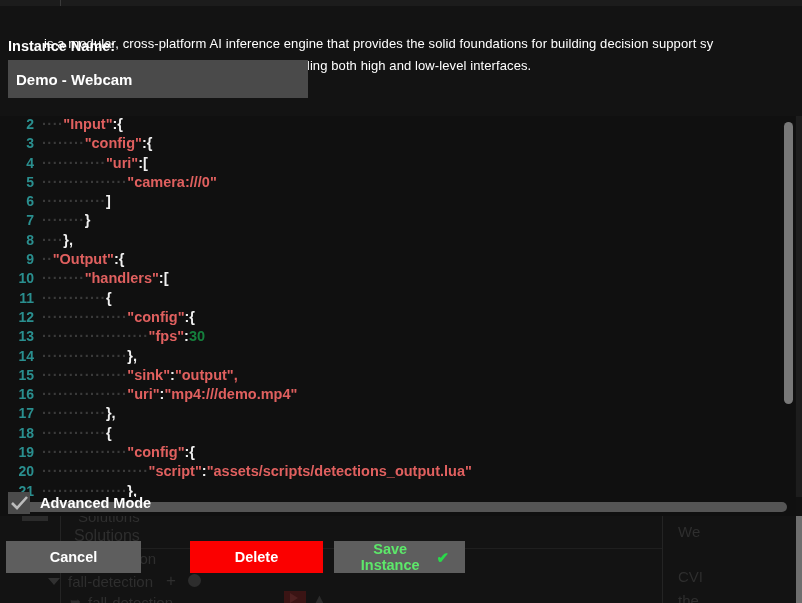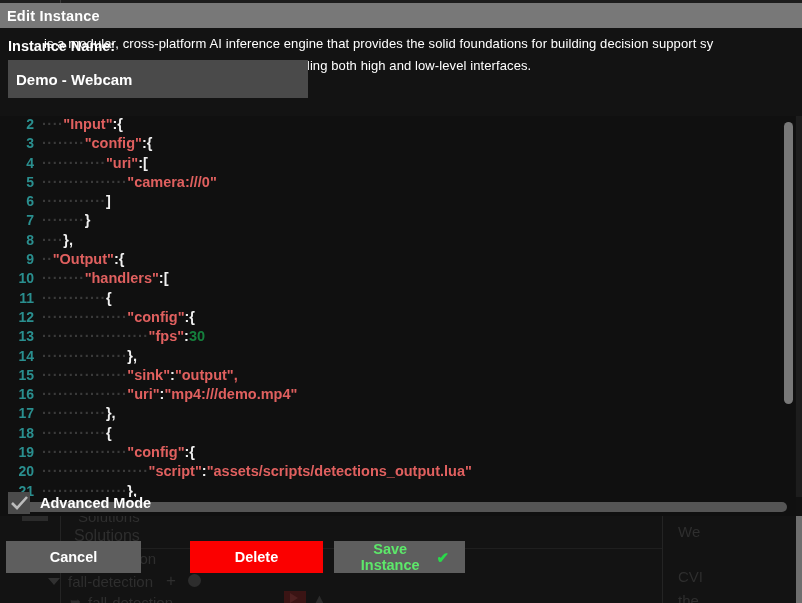--- a/index.html
+++ b/index.html
@@ -305,23 +305,20 @@
 
     <div class="bg-item bg-right-1">We</div>
     <div class="bg-item bg-right-2">CVI</div>
     <div class="bg-item bg-right-3">the</div>
 
     <div class="bg-rightedge"></div>
   </div>
 
   <div class="dialog">
 
-    <div class="titlebar">
-      <span class="titlebar-label">Edit Instance</span>
-    </div>
 
     <div class="dialog-body">
 
       <div class="name-row">
         <span class="name-label">Instance Name:</span>
         <input class="name-input" type="text" value="Demo - Webcam" style="">
       </div>
 
       <div class="editor-wrap">
         <div class="editor" id="editor-lines">

